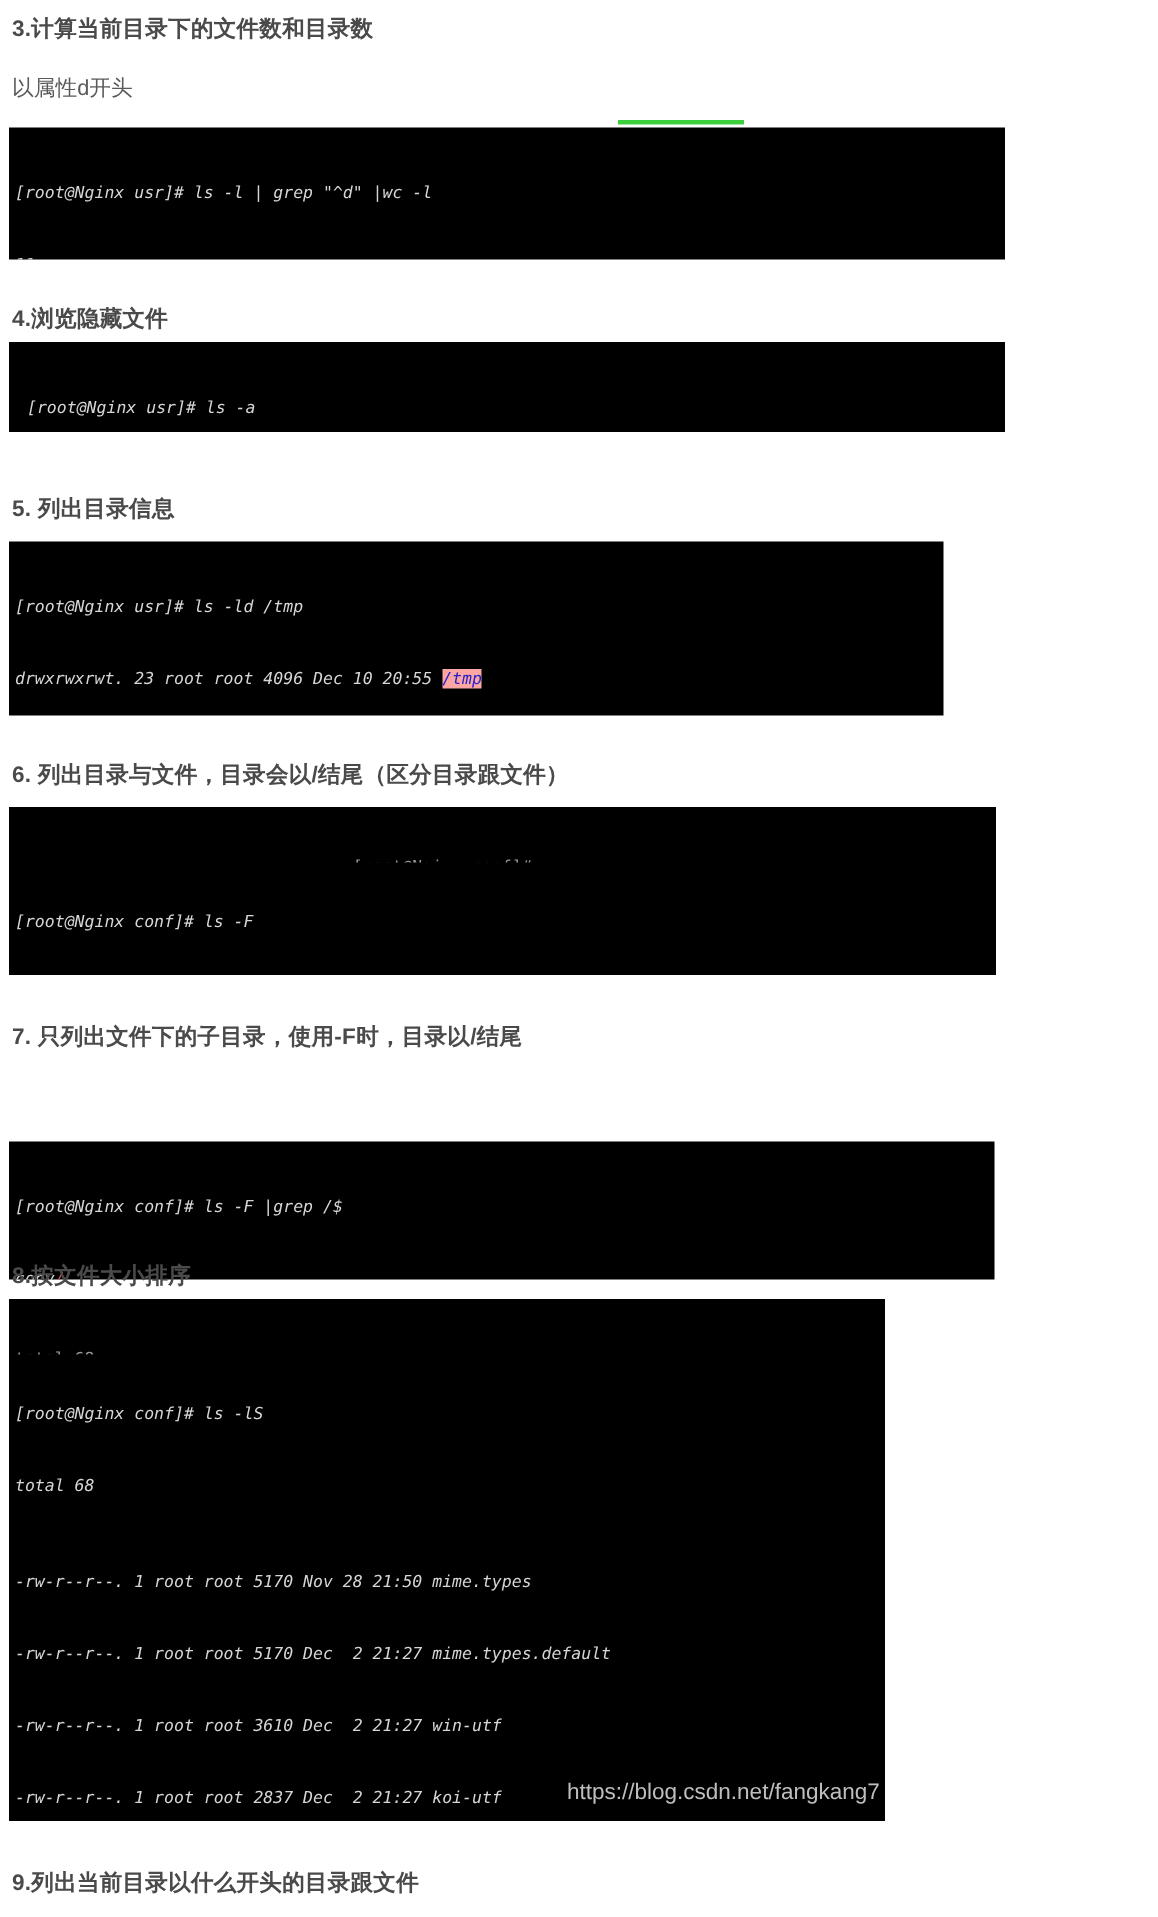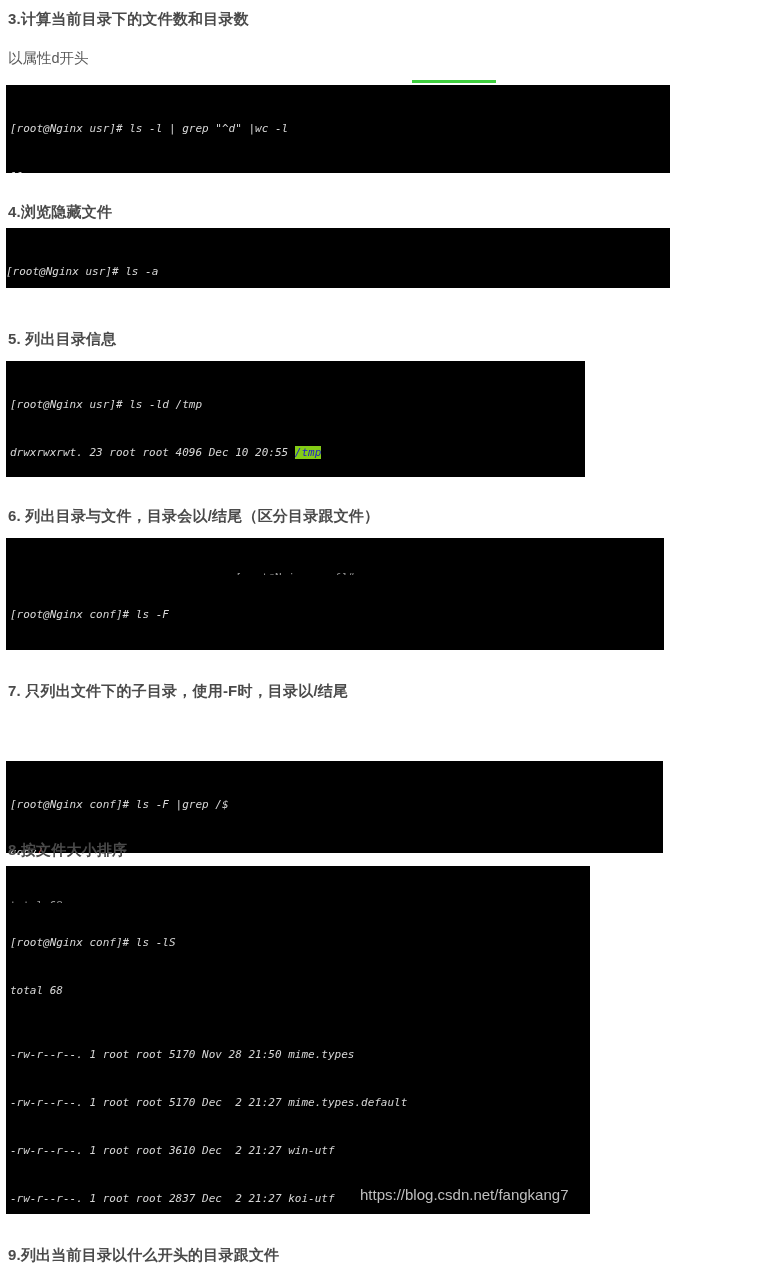--- a/index.html
+++ b/index.html
@@ -58,39 +58,40 @@
     white-space: pre;
     display: block;
     height: 16px;
     font-style: italic;
   }
 
   
   .c-def   { color: #d6d6d6; }
   .c-red   { color: #c05050; }
   .hl-green-blue {
-    background: #84cc16;
+    background: #fca5a5;
     color: #2323c8;
   }
 
   
   .green-sliver {
     position: absolute;
     background: #3ecf3e;
     height: 3px;
   }
 
   
   .watermark {
     position: absolute;
     color: #cfcfcf;
     font-family: "Liberation Sans", "DejaVu Sans", sans-serif;
     font-size: 15px;
     white-space: nowrap;
     opacity: 0.92;
+    margin-left: 18px;
   }
 
   
   .clip-row {
     display: block;
     height: 5px;
     overflow: hidden;
     color: #9a9a9a;
     line-height: 16px;
   }
@@ -106,29 +107,29 @@
   <div class="green-sliver" style="left:412px; top:80px; width:84px;"></div>
 
   <div class="term" style="left:6px; top:85px; width:664px; height:88px; padding:4px 0 0 4px;">
     <span class="line c-def">[root@Nginx usr]# ls -l | grep "^d" |wc -l</span>
     <span class="line c-def">11</span>
     
   </div>
 
   <div class="heading" style="top:203px;">4.浏览隐藏文件</div>
 
-  <div class="term" style="left:6px; top:228px; width:664px; height:60px; padding:4px 0 0 0;">
+  <div class="term" style="left:6px; top:228px; width:664px; height:60px; padding:4px 0 0 12px;">
     <span class="line c-def">[root@Nginx usr]# ls -a</span>
     
     
   </div>
 
   <div class="heading" style="top:330px;">5. 列出目录信息</div>
 
-  <div class="term" style="left:6px; top:361px; width:579px; height:116px; padding:4px 0 0 4px;">
+  <div class="term" style="left:6px; top:361px; width:623px; height:116px; padding:4px 0 0 4px;">
     <span class="line c-def">[root@Nginx usr]# ls -ld /tmp</span>
     <span class="line"><span class="c-def">drwxrwxrwt. 23 root root 4096 Dec 10 20:55 </span><span class="hl-green-blue">/tmp</span></span>
     
     
     
   </div>
 
   <div class="heading" style="top:507px;">6. 列出目录与文件，目录会以/结尾（区分目录跟文件）</div>
 
   <div class="term" style="left:6px; top:538px; width:658px; height:112px; padding:0 0 0 4px;">

